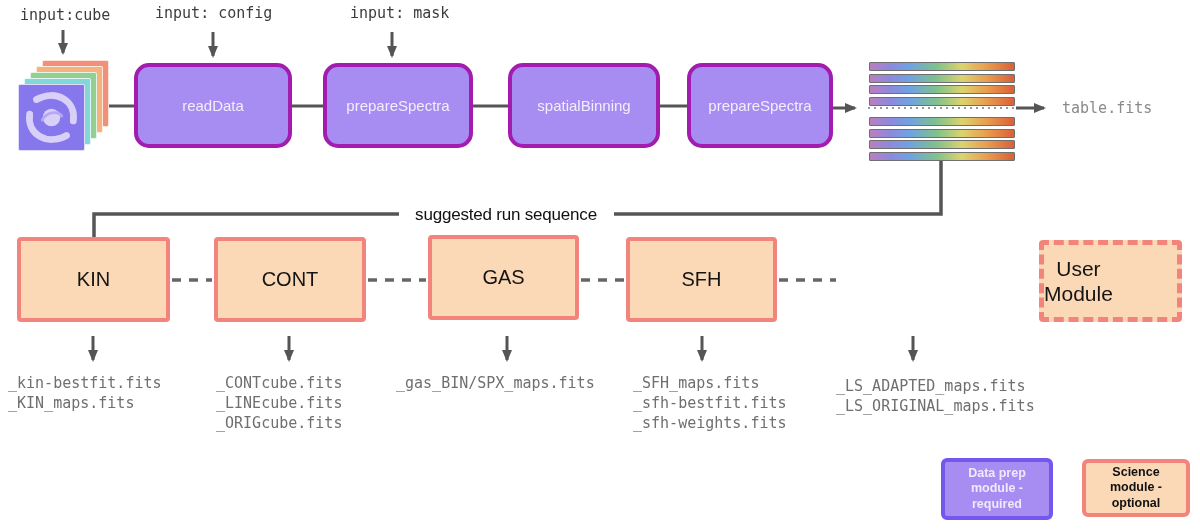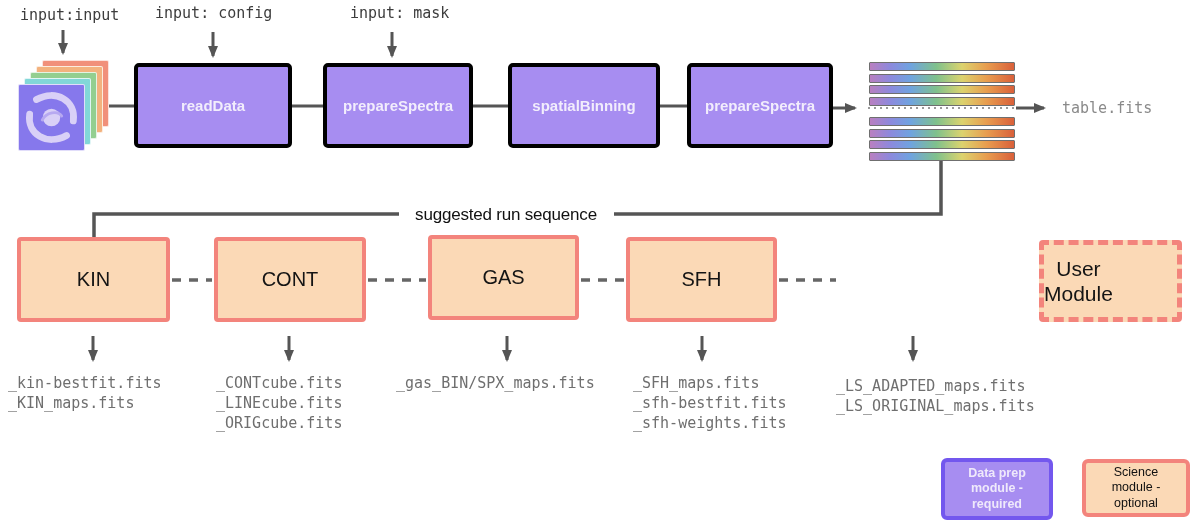--- a/index.html
+++ b/index.html
@@ -1,23 +1,23 @@
 <!DOCTYPE html>
 <html><head>
 <meta charset="utf-8">
 <style>
   html,body{margin:0;padding:0;background:#fff;}
   #stage{position:relative;width:1200px;height:530px;background:#ffffff;
          font-family:"Liberation Sans",sans-serif;overflow:hidden;}
   .abs{position:absolute;}
   .mono{font-family:"DejaVu Sans Mono",monospace;}
   .input-label{font:15px "DejaVu Sans Mono",monospace;color:#3d3d3d;white-space:nowrap;}
-  .prep-box{position:absolute;height:85px;background:#a78df1;border:4px solid #000000;
-            border-radius:5px;box-sizing:border-box;display:flex;align-items:center;
-            justify-content:center;color:#f2edfc;font-weight:bold;font-size:15px;}
+  .prep-box{position:absolute;height:85px;background:#a78df1;border:4px solid #a21caf;
+            border-radius:15px;box-sizing:border-box;display:flex;align-items:center;
+            justify-content:center;color:#f2edfc;font-weight:normal;font-size:15px;}
   .sci-box{position:absolute;height:85px;background:#fbd9b6;border:4px solid #f3847c;
            border-radius:4px;box-sizing:border-box;display:flex;align-items:center;
            justify-content:center;color:#141414;font-size:20px;}
   .user-box{position:absolute;background:#fbd9b6;border:5px dashed #f3847c;border-radius:4px;
             box-sizing:border-box;display:flex;align-items:center;
             color:#141414;font-size:21px;line-height:1.2;text-align:center;white-space:pre-line;}
   .cube-layer{position:absolute;width:67px;height:67px;border:1px solid rgba(255,255,255,.75);
               border-radius:2px;box-sizing:border-box;}
   .bar{position:absolute;left:0;width:146px;height:9px;box-sizing:border-box;
        border:1px solid #6f6f6f;border-radius:1px;
@@ -27,21 +27,21 @@
             white-space:pre-line;}
   .runseq{position:absolute;left:399px;top:205px;width:214px;text-align:center;
           font-size:17px;color:#111;letter-spacing:-0.2px;white-space:nowrap;}
   .legend-prep{position:absolute;left:941px;top:458px;width:112px;height:62px;
                background:#a78df1;border:4px solid #7357ee;border-radius:6px;box-sizing:border-box;
                display:flex;align-items:center;justify-content:center;text-align:center;
                font-size:12.5px;font-weight:bold;color:#efe9fb;line-height:1.25;white-space:pre-line;}
   .legend-sci{position:absolute;left:1082px;top:459px;width:108px;height:58px;
               background:#fbd9b6;border:4px solid #f3847c;border-radius:6px;box-sizing:border-box;
               display:flex;align-items:center;justify-content:center;text-align:center;
-              font-size:12.5px;font-weight:normal;color:#111;line-height:1.25;white-space:pre-line;}
+              font-size:12.5px;font-weight:bold;color:#111;line-height:1.25;white-space:pre-line;}
 </style>
 </head>
 <body>
 
 <div id="stage">
 
   <svg class="abs" width="1200" height="530" viewBox="0 0 1200 530" style="left:0;top:0;">
     <defs>
       <marker id="ah" markerUnits="userSpaceOnUse" markerWidth="14" markerHeight="12" refX="10" refY="5" orient="auto">
         <path d="M0,0 L12,5 L0,10 Z" fill="#555"></path>
@@ -68,21 +68,21 @@
     <line x1="581" y1="280" x2="624" y2="280" stroke="#666" stroke-width="3.5" stroke-dasharray="9 8"></line>
     <line x1="779" y1="280" x2="836" y2="280" stroke="#666" stroke-width="3.5" stroke-dasharray="9 8"></line>
 
     <line x1="93" y1="336" x2="93" y2="360" stroke="#555" stroke-width="3" marker-end="url(#ah)"></line>
     <line x1="289" y1="336" x2="289" y2="360" stroke="#555" stroke-width="3" marker-end="url(#ah)"></line>
     <line x1="507" y1="336" x2="507" y2="360" stroke="#555" stroke-width="3" marker-end="url(#ah)"></line>
     <line x1="702" y1="336" x2="702" y2="360" stroke="#555" stroke-width="3" marker-end="url(#ah)"></line>
     <line x1="913" y1="336" x2="913" y2="360" stroke="#555" stroke-width="3" marker-end="url(#ah)"></line>
   </svg>
 
-  <div class="abs input-label" style="left:20px;top:6px;">input:input</div>
+  <div class="abs input-label" style="left:20px;top:6px;">input:cube</div>
   <div class="abs input-label" style="left:155px;top:4px;">input: config</div>
   <div class="abs input-label" style="left:350px;top:4px;">input: mask</div>
 
   <div class="abs" style="left:14px;top:54px;width:116px;height:104px;">
     <div class="cube-layer" style="left:28px;top:6px;background:#f1907a;"></div>
     <div class="cube-layer" style="left:22px;top:12px;background:#f3b27e;"></div>
     <div class="cube-layer" style="left:16px;top:18px;background:#93cf90;"></div>
     <div class="cube-layer" style="left:10px;top:24px;background:#82d7d8;"></div>
     <div class="cube-layer" style="left:4px;top:30px;background:#8678ec;">
       <svg width="65" height="65" viewBox="0 0 67 67">

